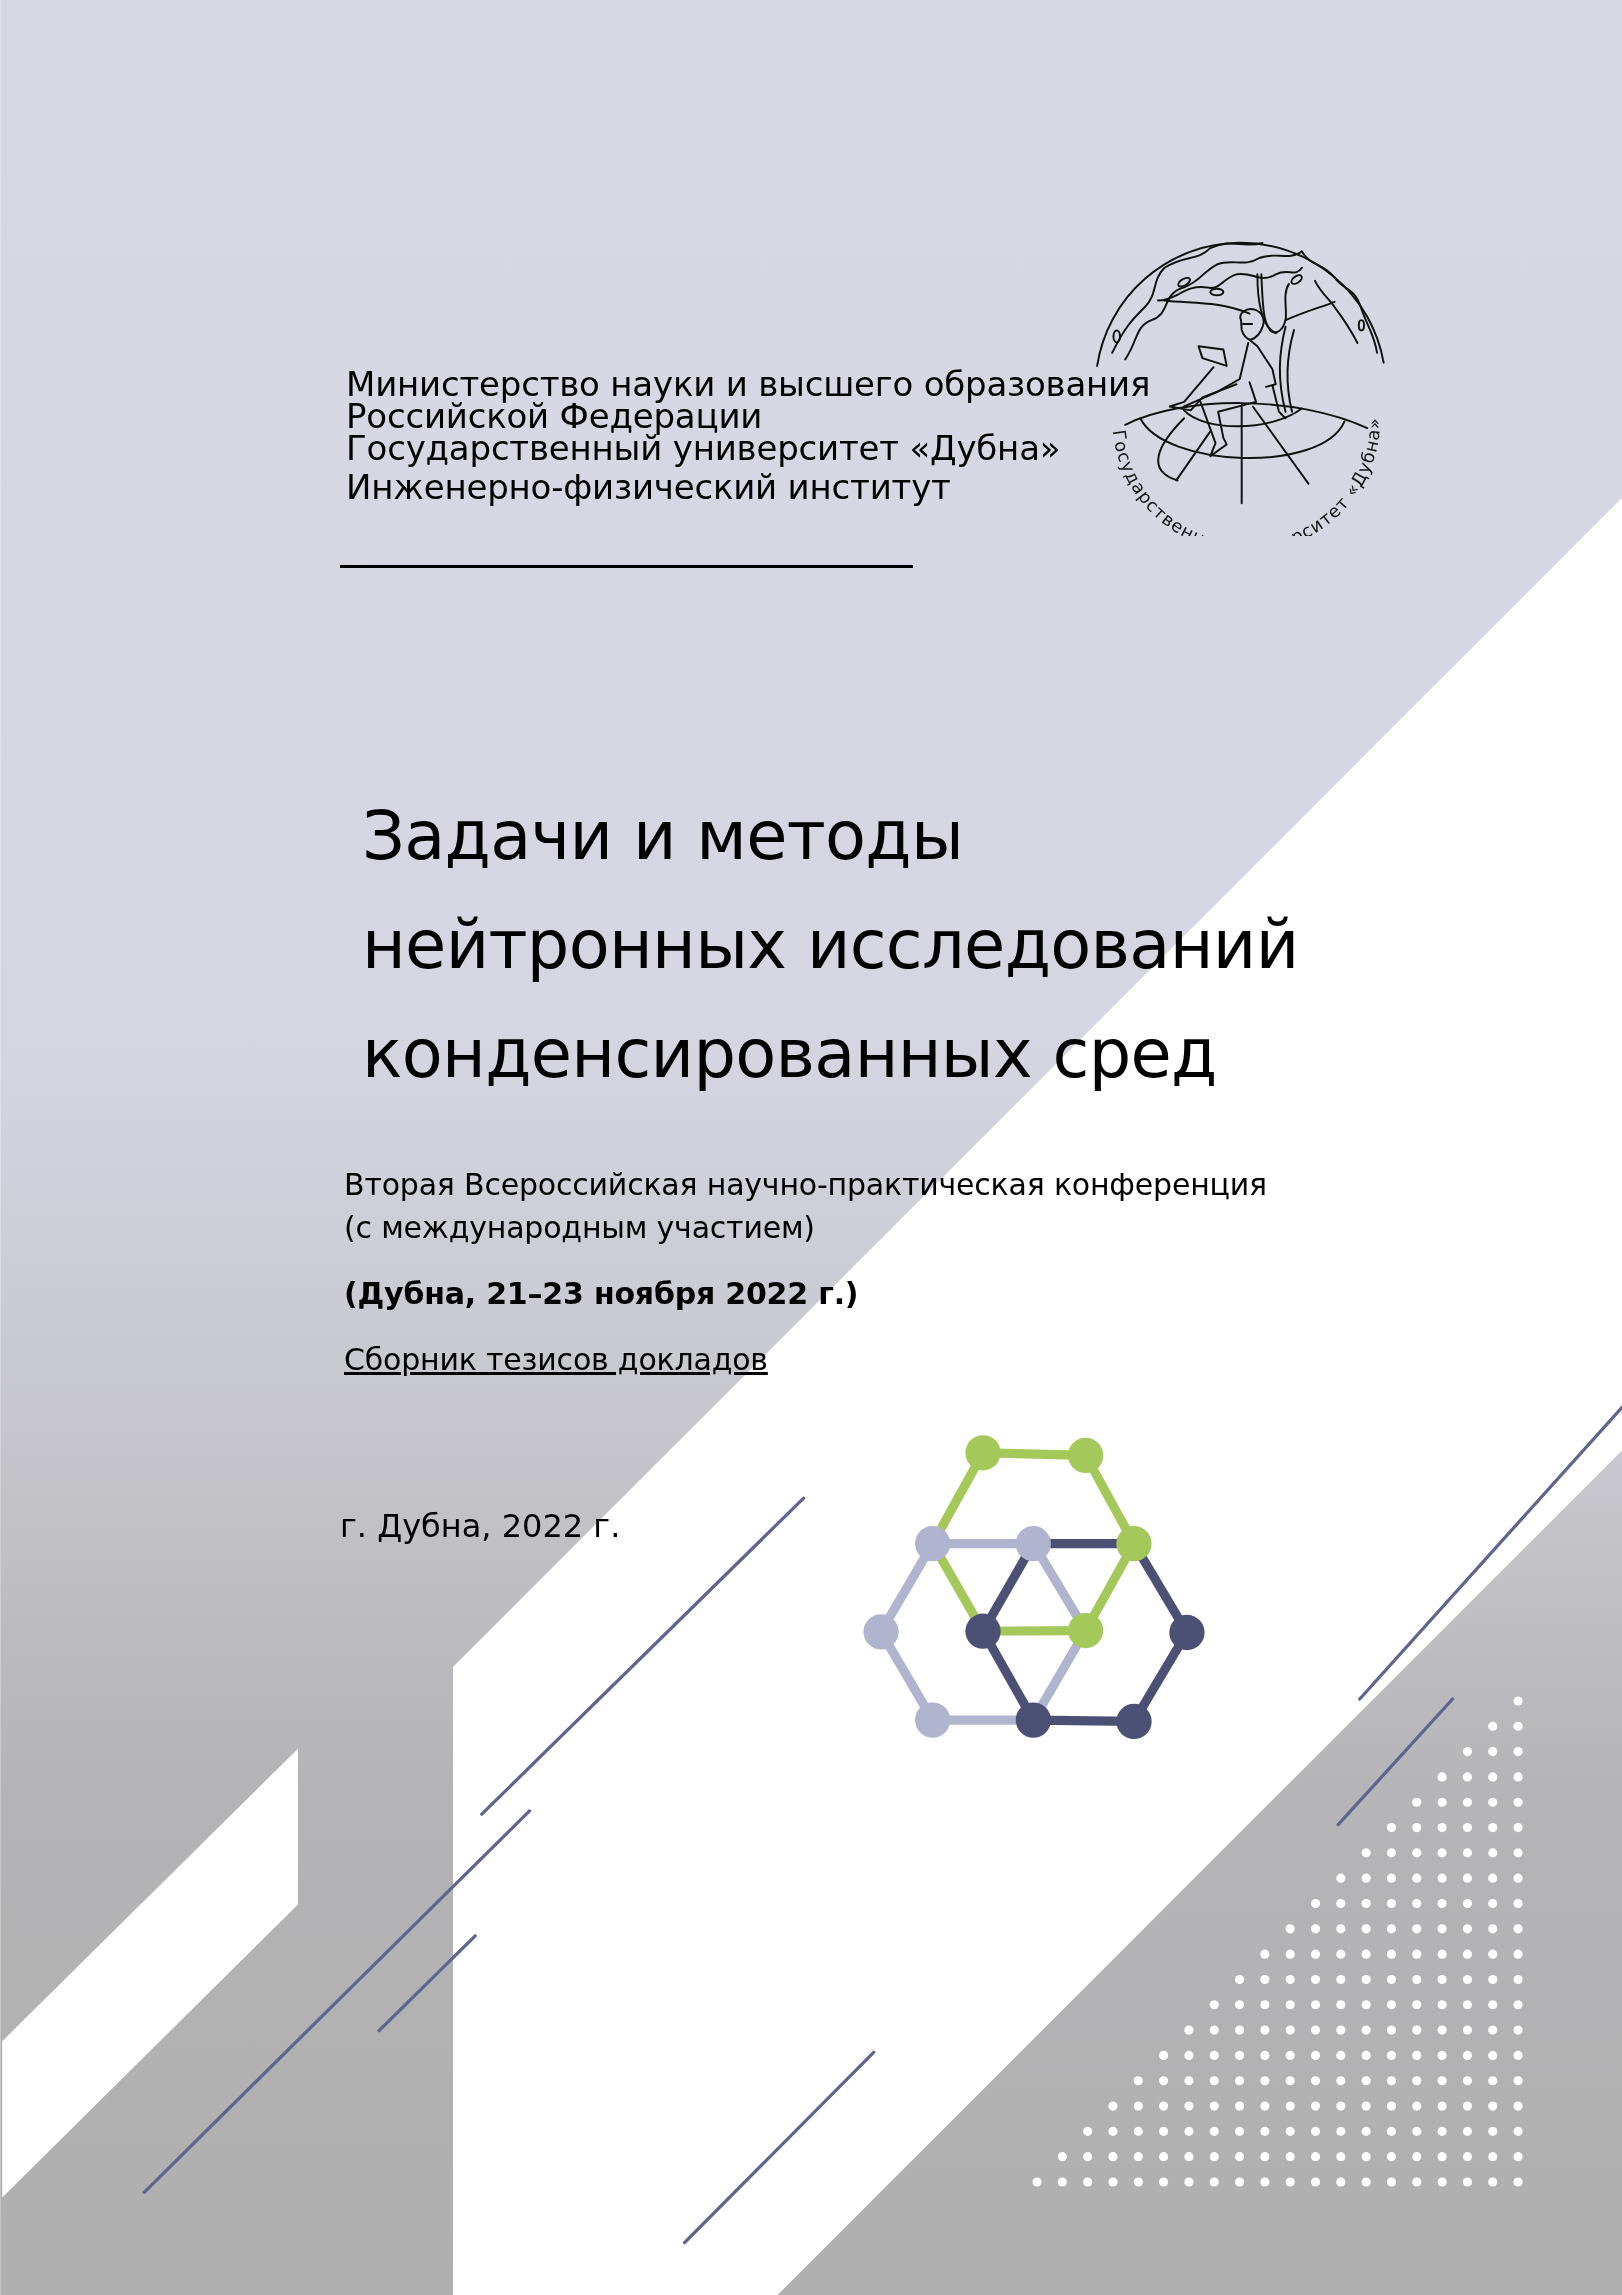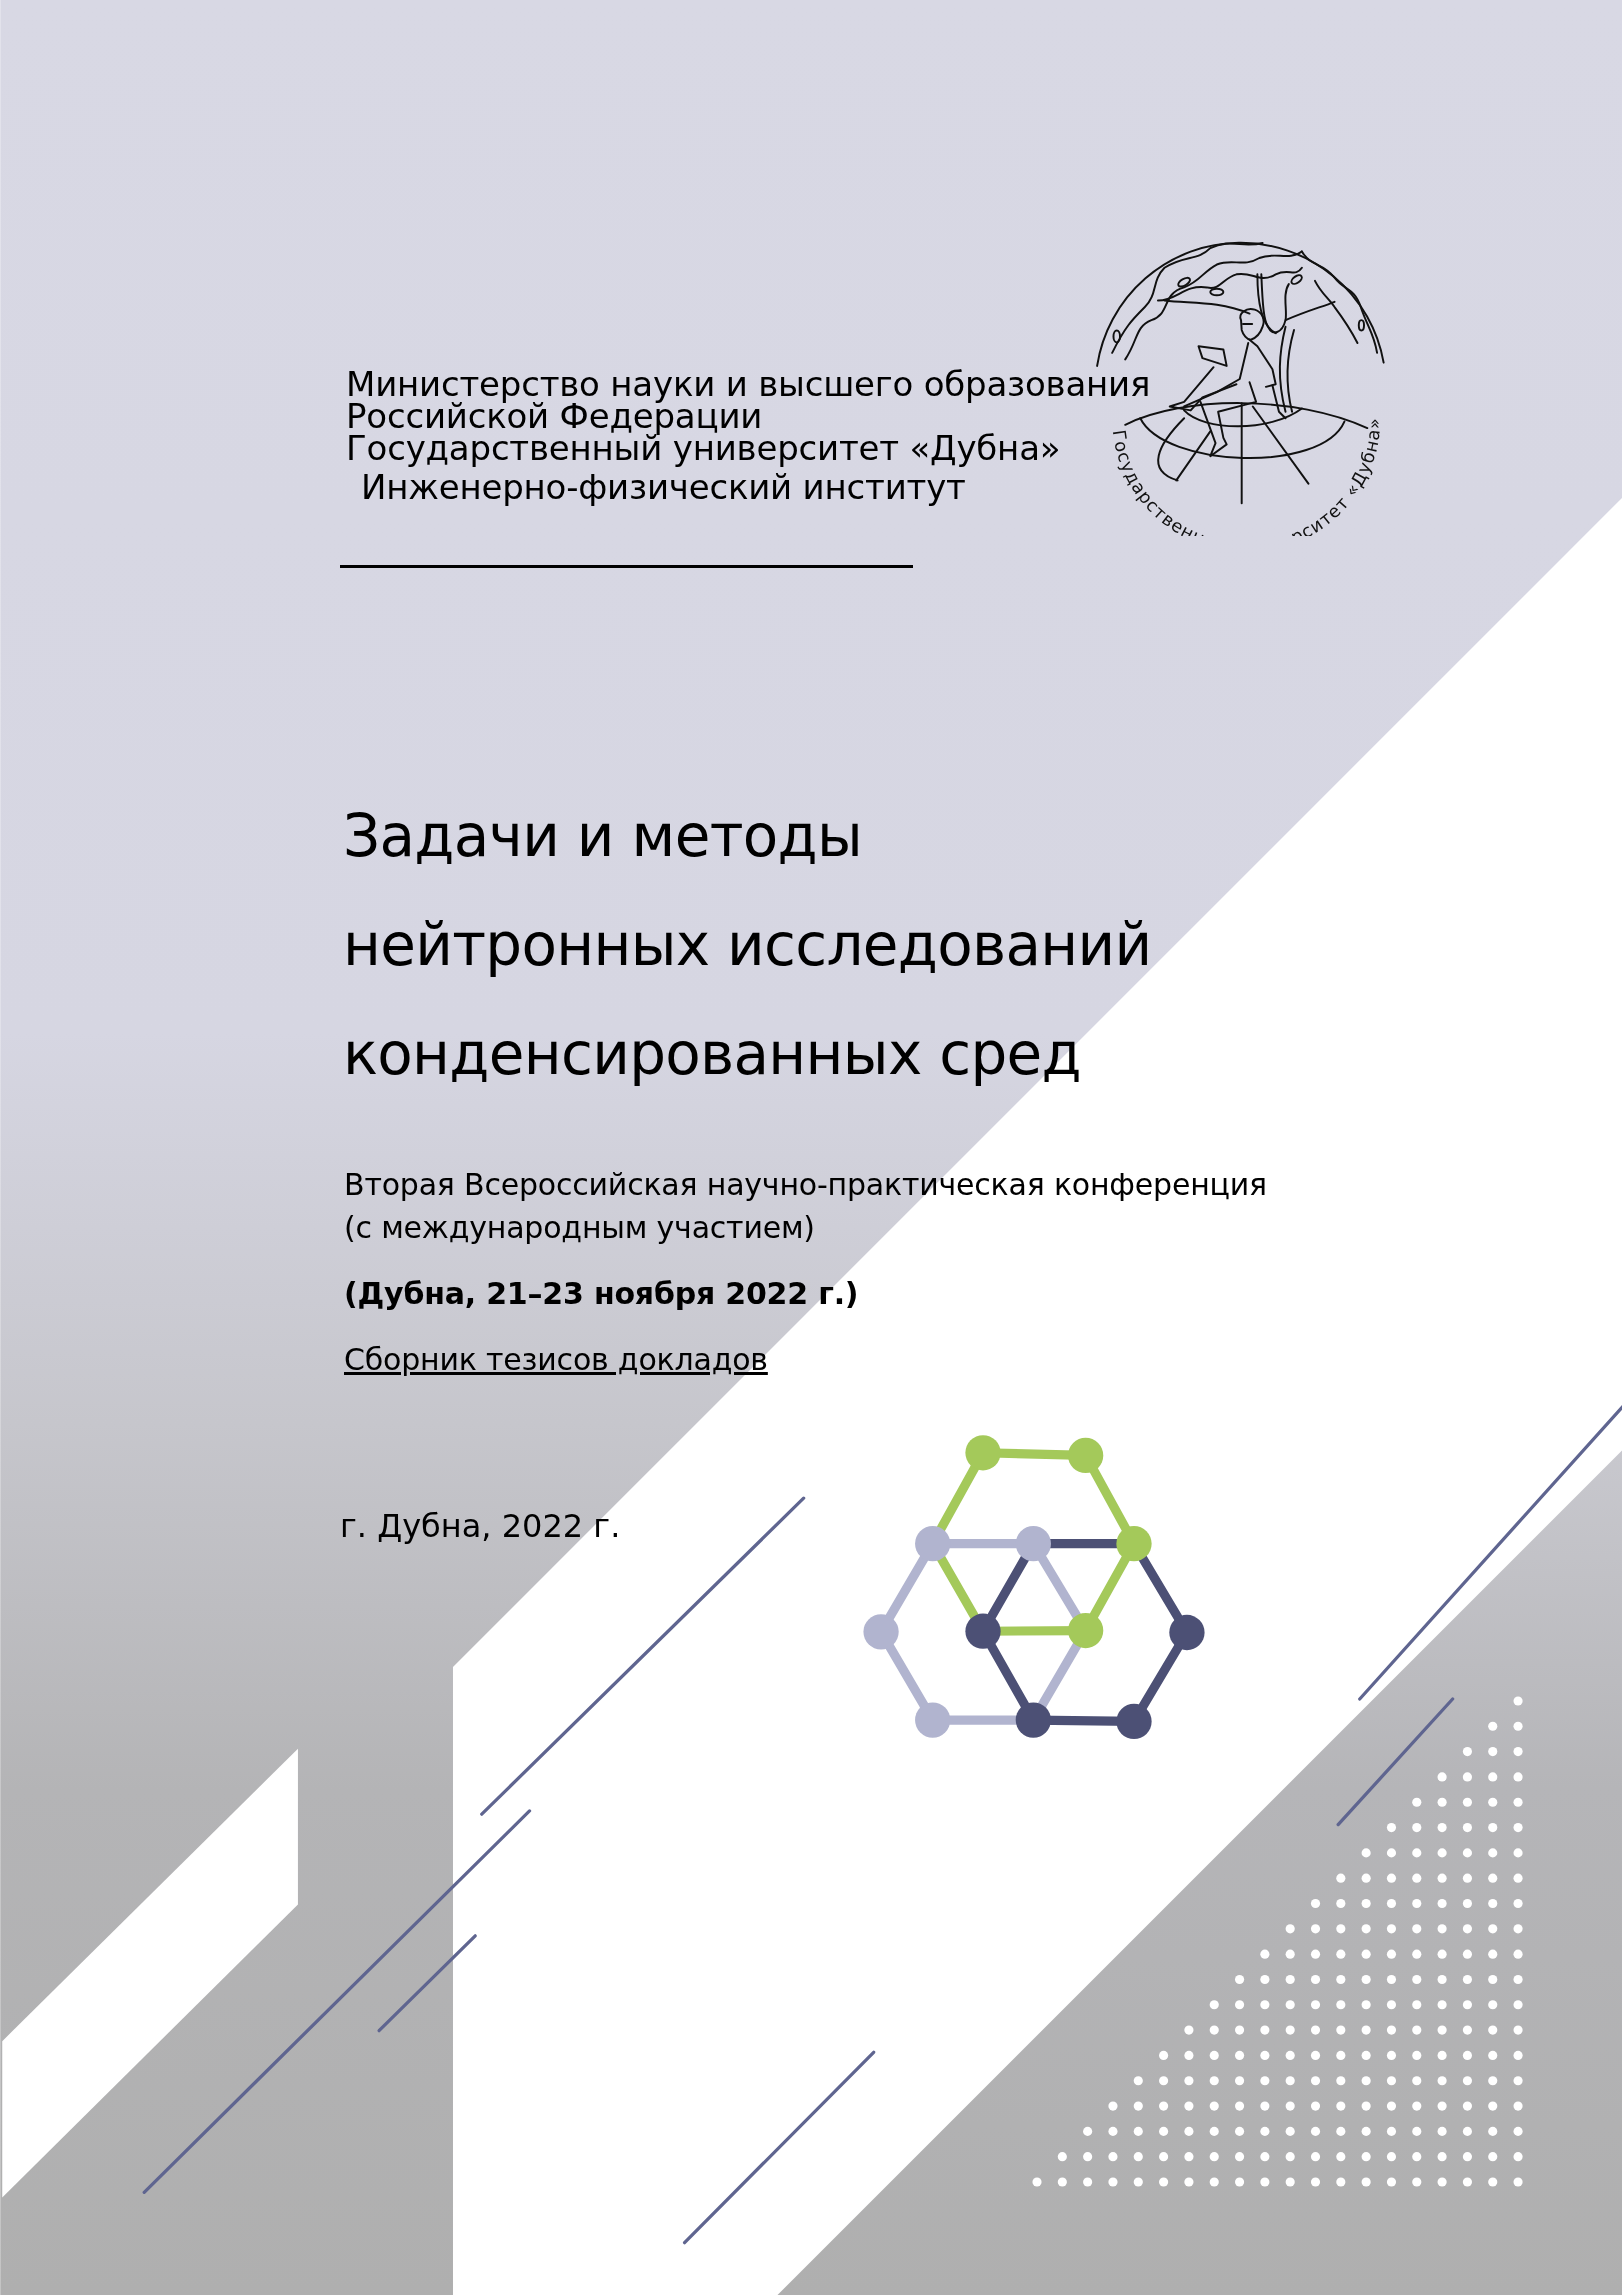--- a/index.html
+++ b/index.html
@@ -1,23 +1,23 @@
 <!DOCTYPE html>
 <html style="font-size:10.5px"><head>
 <meta charset="utf-8">
 <style>
   html, body { margin: 0; padding: 0; }
   body { width: 1623px; height: 2295px; position: relative; overflow: hidden; background: #ffffff; font-family: "DejaVu Sans", sans-serif; }
   .bg-svg { position: absolute; left: 0; top: 0; width: 1623px; height: 2295px; }
   .text { position: absolute; color: #000000; font-family: "DejaVu Sans", sans-serif; white-space: nowrap; }
   .header-block { left: 346px; top: 368px; font-size: 34px; line-height: 32px; letter-spacing: -0.2px; }
   .header-block .line { display: block; }
-  .header-block .institute { display: block; margin-top: 6.5px; margin-left: 15px; }
+  .header-block .institute { display: block; margin-top: 6.5px; }
   .rule { position: absolute; left: 340px; top: 565px; width: 573px; height: 3.3px; background: #000; }
-  .title { left: 343px; top: 782px; font-size: 58px; line-height: 109px; letter-spacing: -0.7px; }
+  .title { left: 362px; top: 782px; font-size: 67px; line-height: 109px; letter-spacing: -0.7px; }
   .title .line { display: block; }
   .subtitle { left: 344px; top: 1163px; font-size: 30px; line-height: 43px; letter-spacing: -0.2px; }
   .subtitle .line { display: block; }
   .dates { left: 344px; top: 1272px; font-size: 30px; line-height: 43px; letter-spacing: -0.2px; font-weight: bold; }
   .collection { left: 344px; top: 1338px; font-size: 30px; line-height: 43px; letter-spacing: -0.2px; text-decoration: underline; }
   .place { left: 340px; top: 1512px; font-size: 32px; line-height: 29px; }
   .logo { position: absolute; left: 1086px; top: 222px; width: 314px; height: 314px; }
   .hex { position: absolute; left: 851px; top: 1407px; width: 366px; height: 353px; }
 </style>
 </head>

